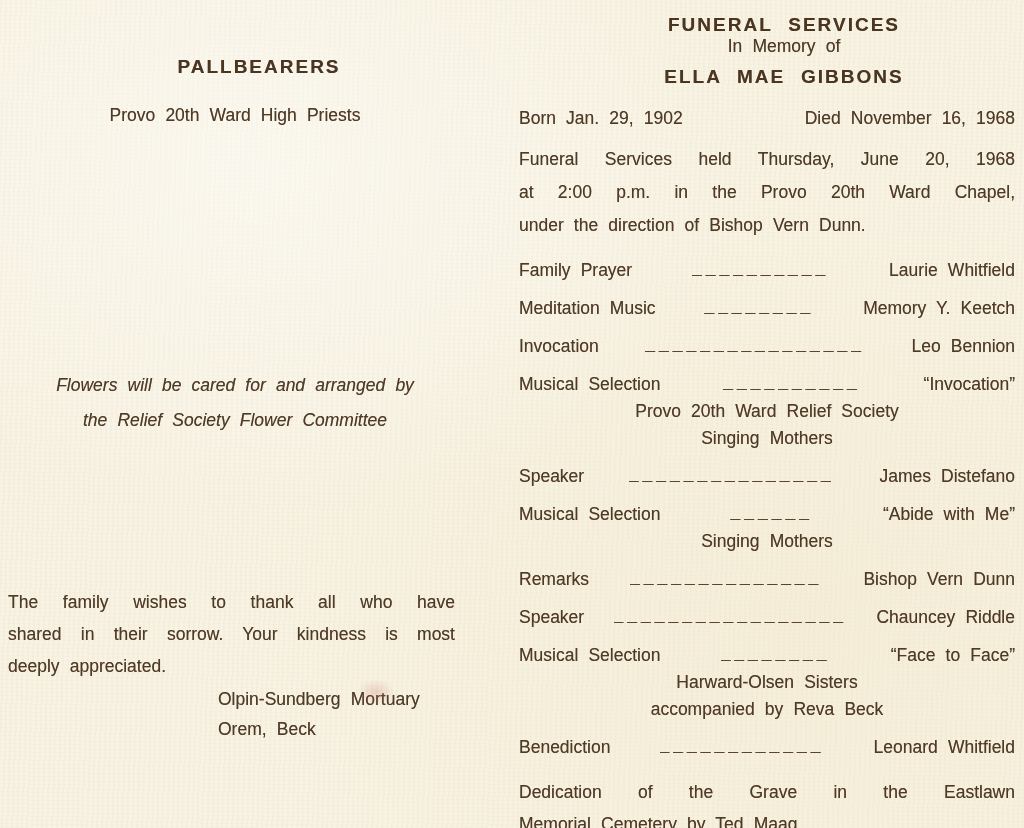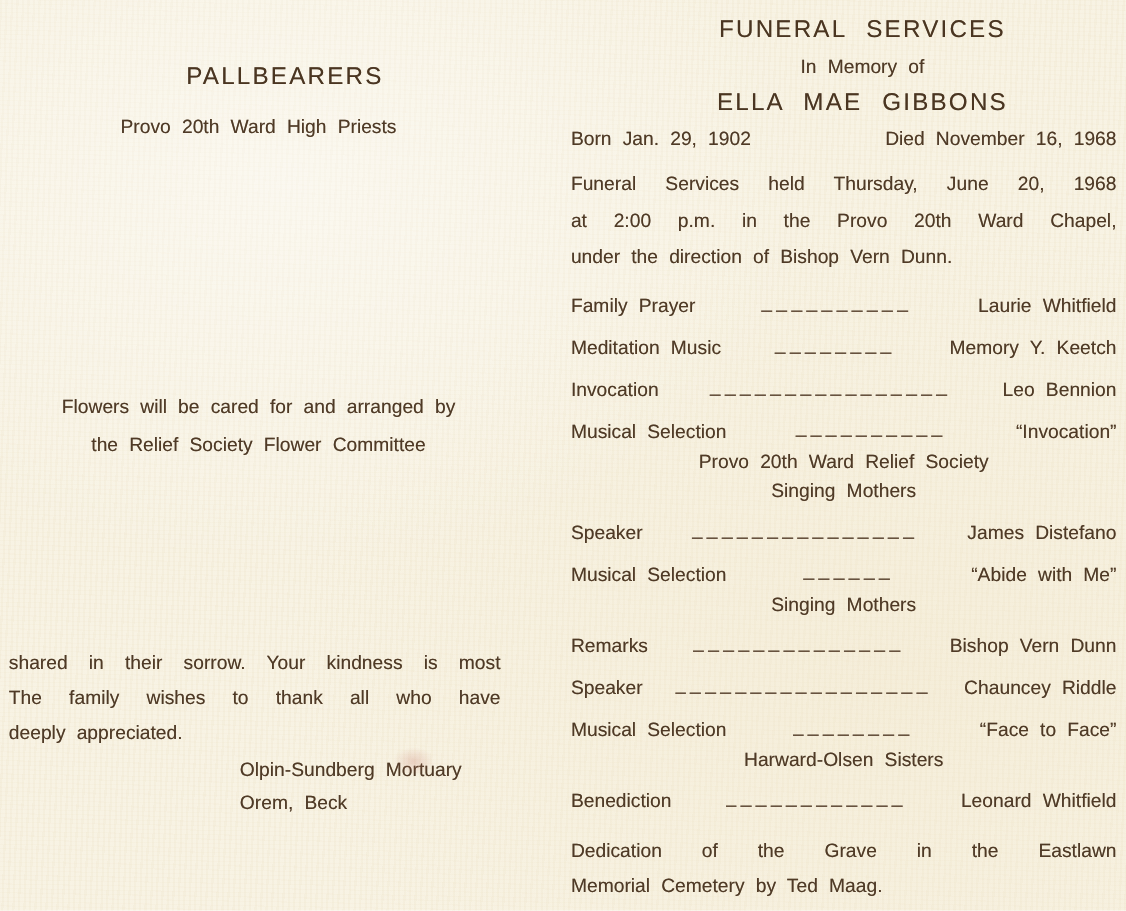--- a/index.html
+++ b/index.html
@@ -15,44 +15,44 @@
       repeating-linear-gradient(92deg, rgba(226,213,181,0.10) 0 2px, rgba(255,255,255,0.08) 2px 5px),
       repeating-linear-gradient(1deg, rgba(233,222,193,0.10) 0 1px, rgba(255,255,255,0.05) 1px 4px);
     font-family: "Liberation Sans", sans-serif;
     color: #4f3a26;
     font-size: 17.5px;
     word-spacing: 0.3em;
     text-shadow: 0 0 0.5px rgba(79,58,38,0.55);
   }
   .abs { position: absolute; }
   .heading {
-    font-weight: normal;
+    font-weight: bold;
     letter-spacing: 2px;
     word-spacing: 0.45em;
     color: #4a3521;
-    font-size: 22px;
+    font-size: 19px;
   }
   .center { text-align: center; }
   .jl { text-align: justify; text-align-last: justify; }
   .ll { text-align: left; }
 
   
   .lp-title    { left: 0; top: 56px;  width: 470px; padding-left: 24px; }
   .lp-sub      { left: 0; top: 105px; width: 470px; }
-  .lp-flowers  { left: 10px; top: 352px; width: 450px; line-height: 35px; }
+  .lp-flowers  { left: 10px; top: 368px; width: 450px; line-height: 35px; font-style: italic; }
   .lp-thanks   { left: 8px;  top: 586px; width: 447px; line-height: 32px; }
   .lp-mortuary { left: 218px; top: 684px; line-height: 30px; }
 
   
   .right-col { position: absolute; left: 519px; top: 0; width: 496px; }
   .rp-header { padding-left: 34px; }
   .rp-title  { margin-top: 14px; }
-  .rp-memory { margin-top: 10px; }
+  .rp-memory { }
   .rp-name   { margin-top: 9px; }
-  .rp-dates  { margin-top: 10px; display: flex; justify-content: space-between; align-items: baseline; gap: 24px; }
+  .rp-dates  { margin-top: 20px; display: flex; justify-content: space-between; align-items: baseline; gap: 24px; }
   .rp-intro  { margin-top: 14px; line-height: 33px; }
 
   .pentry { margin-top: 19px; }
   .prow {
     display: flex;
     justify-content: space-between;
     align-items: flex-end;
     line-height: 19px;
     white-space: nowrap;
   }
@@ -82,22 +82,22 @@
   <div>
     <div class="abs lp-title center heading">PALLBEARERS</div>
     <div class="abs lp-sub center">Provo 20th Ward High Priests</div>
 
     <div class="abs lp-flowers">
       <div class="center">Flowers will be cared for and arranged by</div>
       <div class="center">the Relief Society Flower Committee</div>
     </div>
 
     <div class="abs lp-thanks">
+      <div class="jl">The family wishes to thank all who have</div>
       <div class="jl">shared in their sorrow. Your kindness is most</div>
-      <div class="jl">The family wishes to thank all who have</div>
       <div class="ll">deeply appreciated.</div>
     </div>
 
     <div class="abs lp-mortuary">
       <div>Olpin-Sundberg Mortuary</div>
       <div>Orem, Beck</div>
     </div>
 
     <div class="stain"></div>
   </div>
@@ -188,20 +188,21 @@
       </div>
     </div>
 
     <div class="pentry">
       <div class="prow">
         <span>Musical Selection</span>
         <span class="pdash">________</span>
         <span>“Face to Face”</span>
       </div>
       <div class="psub">Harward-Olsen Sisters</div>
+      <div class="psub">accompanied by Reva Beck</div>
     </div>
 
     <div class="pentry">
       <div class="prow">
         <span>Benediction</span>
         <span class="pdash">____________</span>
         <span>Leonard Whitfield</span>
       </div>
     </div>
 

